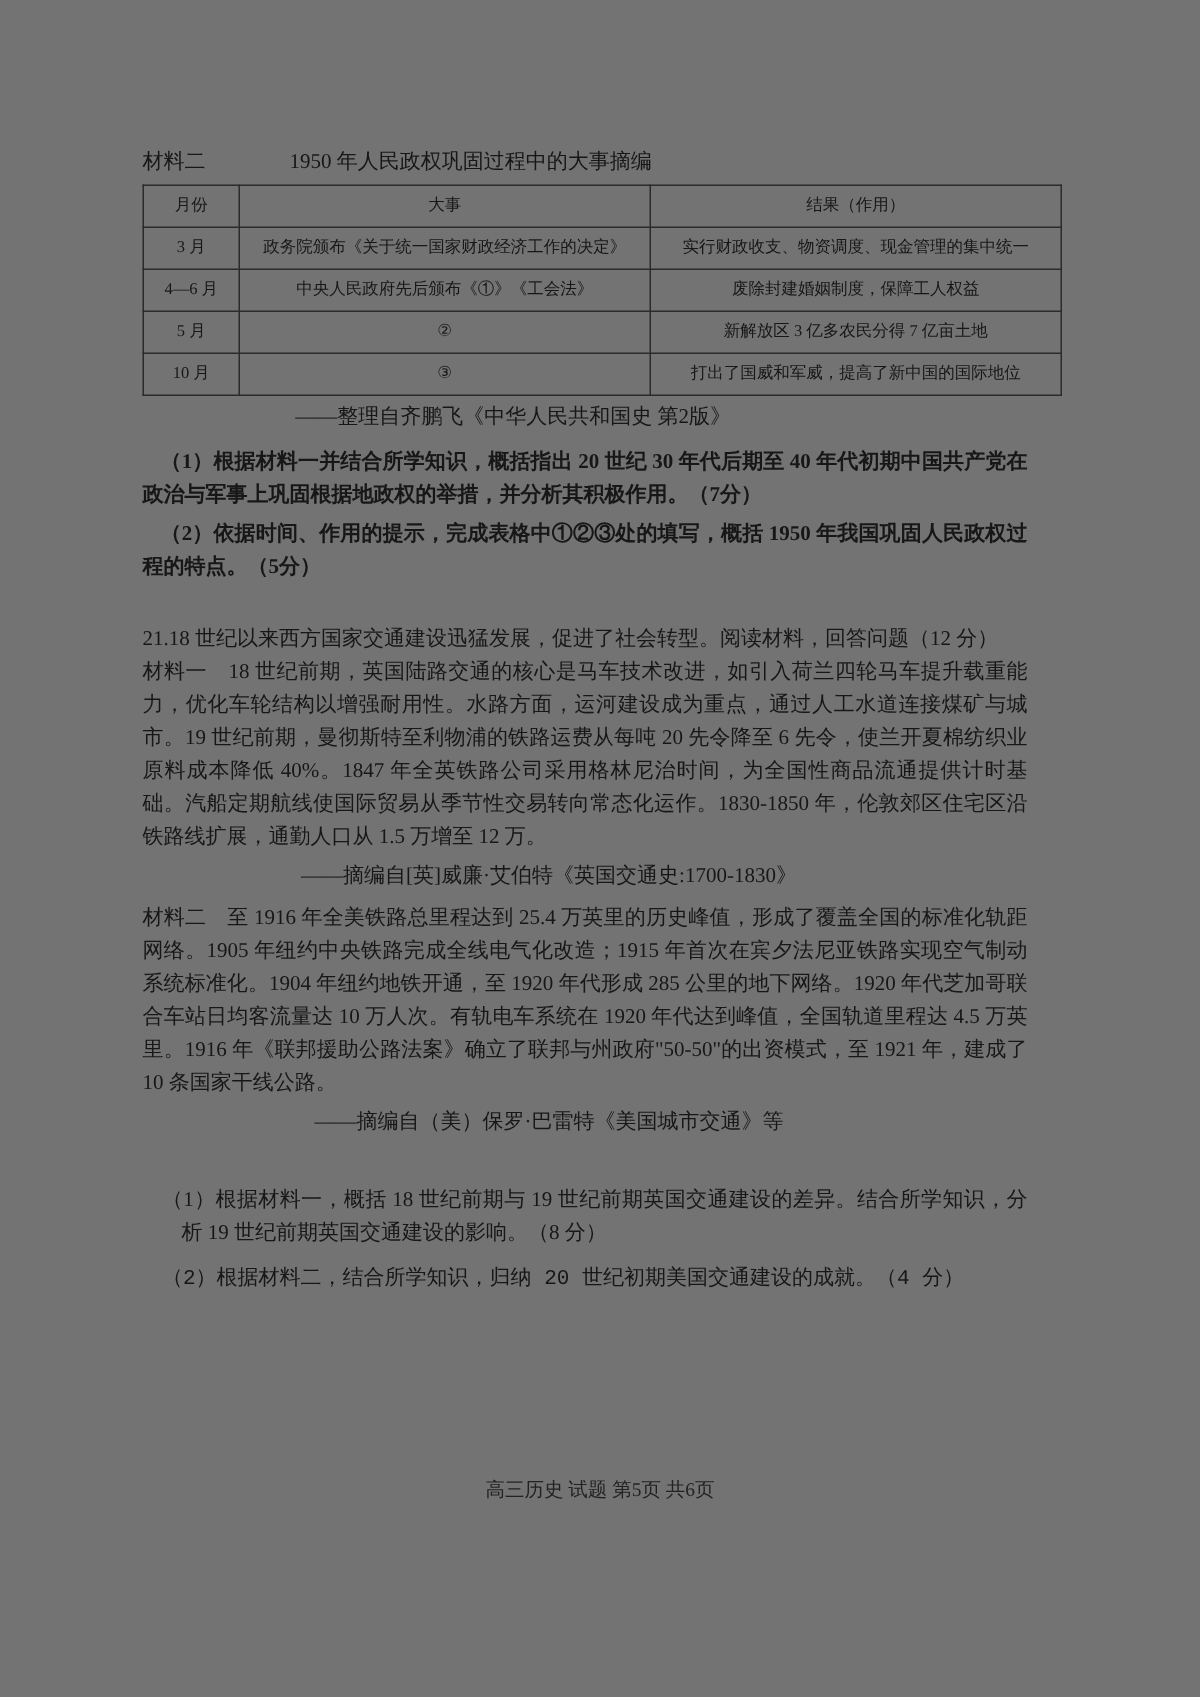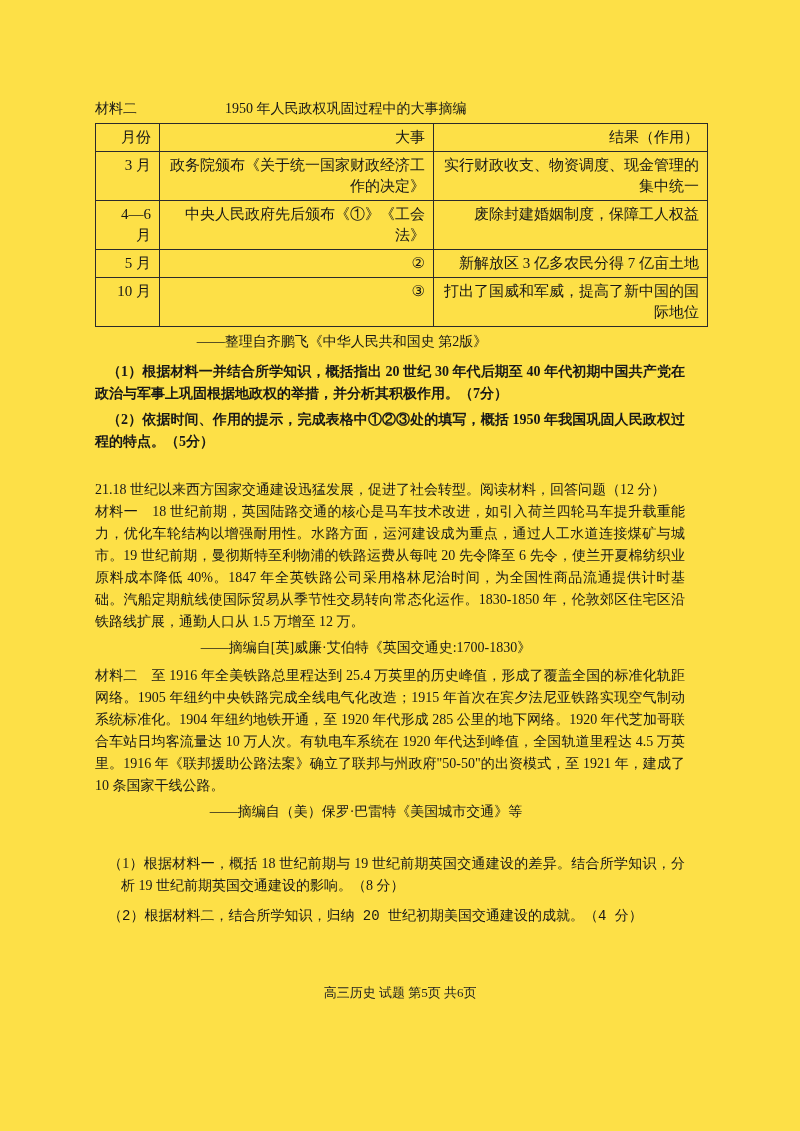--- a/index.html
+++ b/index.html
@@ -5,45 +5,45 @@
   * { margin: 0; padding: 0; box-sizing: border-box; }
   html, body { background: #f4f4f2; }
   body {
     width: 800px; height: 1131px;
     font-family: "Liberation Serif", "DejaVu Serif", serif;
     color: #171717;
   }
   .page {
     position: relative;
     width: 800px; height: 1131px;
-    background: #fde047;
+    background: #737373;
     padding: 98px 115px 0 95px;
     font-size: 14px;
     line-height: 22px;
   }
   .mat2-head { display: flex; align-items: baseline; margin-bottom: 3px; }
   .mat2-head .mlabel { flex: 0 0 auto; }
-  .mat2-head .mtitle { margin-left: 88px; }
+  .mat2-head .mtitle { margin-left: 56px; }
 
   table.events {
     width: 612px;
     border-collapse: collapse;
     table-layout: fixed;
     margin-bottom: 4px;
   }
   table.events col.c-month { width: 64px; }
   table.events col.c-event { width: 274px; }
   table.events col.c-result { width: 274px; }
   table.events th, table.events td {
     border: 1px solid #2b2b2b;
     padding: 3px 8px;
     font-weight: normal;
-    text-align: right;
+    text-align: center;
     vertical-align: top;
-    font-size: 15px;
+    font-size: 11px;
     line-height: 21px;
   }
 
   .src { text-align: center; margin: 2px 0 8px 0; font-family: Liberation Serif, serif; }
   .src.table-src { padding-right: 96px; }
   .src.mat-src { padding-right: 48px; margin-top: 4px; margin-bottom: 6px; }
 
   .q20 { text-indent: 12px; text-align: justify; margin-bottom: 2px; font-weight: bold; }
   .q20 + .q20 { margin-top: 4px; }
 

